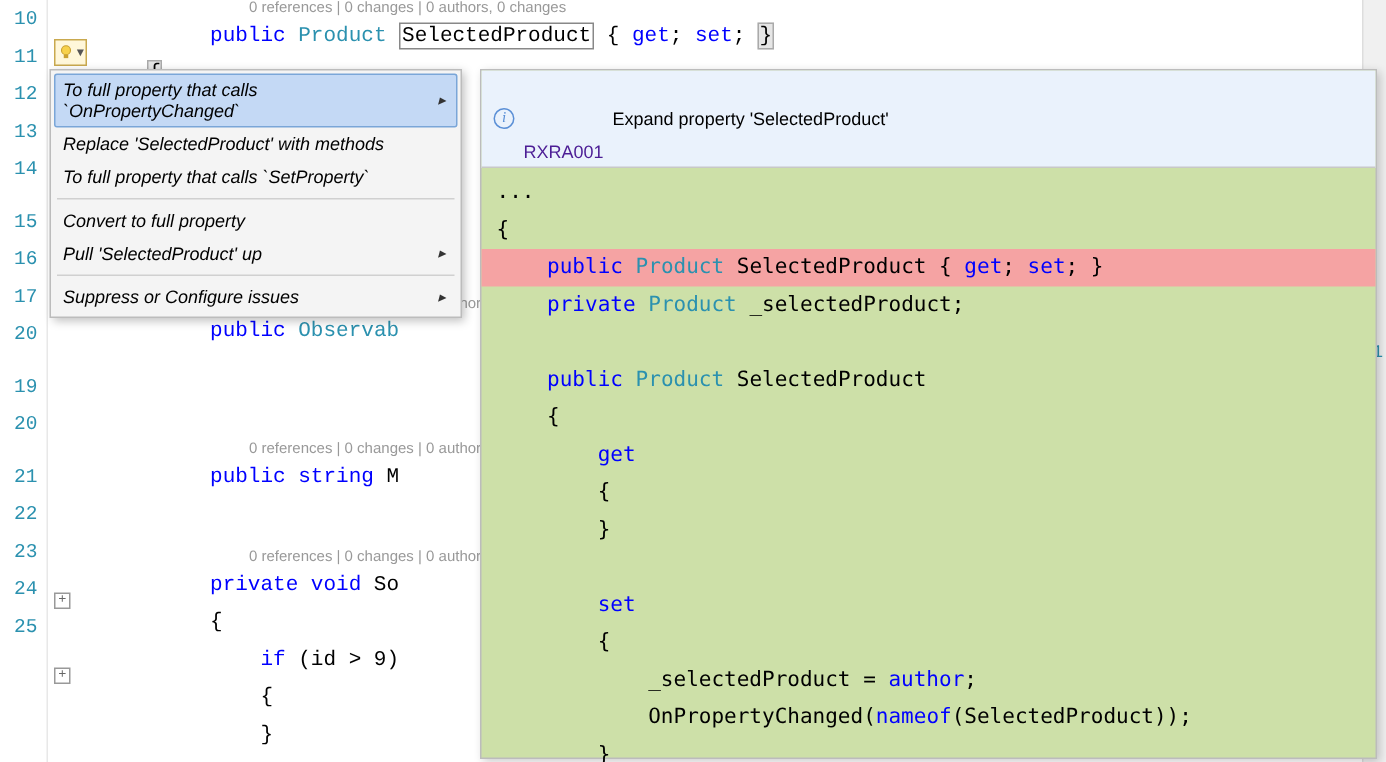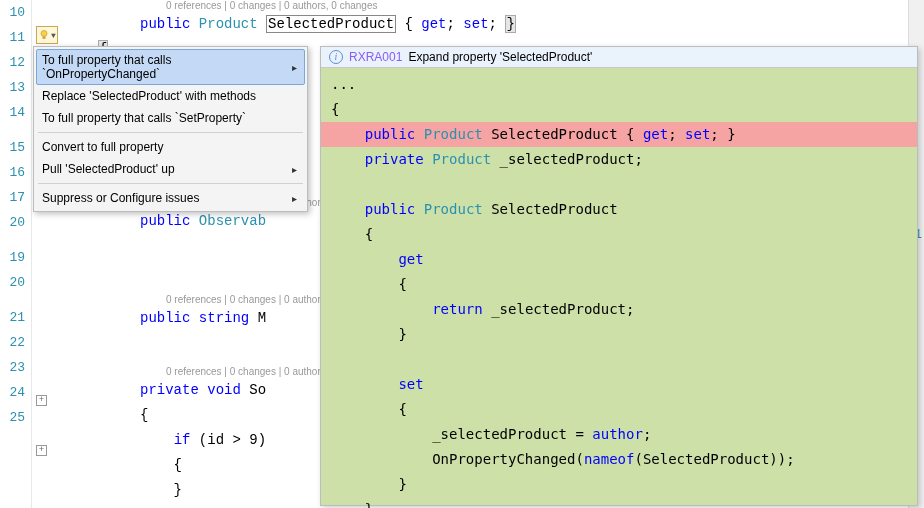--- a/index.html
+++ b/index.html
@@ -89,20 +89,21 @@
     left: 33px;
     top: 46px;
     width: 275px;
     background: #f4f4f4;
     border: 1px solid #bcbcbc;
     box-shadow: 2px 2px 6px rgba(0,0,0,0.25);
     z-index: 10;
     font-family: 'Segoe UI', sans-serif;
     font-size: 12px;
     padding: 2px;
+    font-style: italic;
   }
   .menu-item {
     display: flex;
     align-items: center;
     justify-content: space-between;
     padding: 4px 8px 4px 6px;
     color: #000;
     border-radius: 2px;
   }
   .menu-item.selected {
@@ -139,21 +140,21 @@
     display: flex;
     align-items: center;
     gap: 6px;
   }
   .preview-header .info-icon {
     width: 14px; height: 14px; border-radius: 50%;
     border: 1px solid #5a8fd6; color: #5a8fd6;
     font-size: 10px; line-height: 12px; text-align: center;
     font-style: italic; font-family: serif;
   }
-  .preview-header .code { color: #8b5cf6; }
+  .preview-header .code { color: #4c1d95; margin-top: 44px; }
   .preview-body {
     padding: 4px 0;
     font-size: 14px;
     line-height: 25px;
   }
   .preview-body .pline { white-space: pre; padding: 0 10px; height: 25px; }
   .preview-body .removed { background: #f5a3a3; }
   .preview-body .kw { color: #0000ff; }
   .preview-body .type { color: #2b91af; }
   .right-margin {
@@ -277,21 +278,20 @@
   <div class="preview-body" id="previewbody">
       <div class="pline">...</div>
       <div class="pline">{</div>
       <div class="pline removed"><span>    </span><span class="kw">public</span><span> </span><span class="type">Product</span><span> SelectedProduct { </span><span class="kw">get</span><span>; </span><span class="kw">set</span><span>; }</span></div>
       <div class="pline"><span>    </span><span class="kw">private</span><span> </span><span class="type">Product</span><span> _selectedProduct;</span></div>
       <div class="pline"></div>
       <div class="pline"><span>    </span><span class="kw">public</span><span> </span><span class="type">Product</span><span> SelectedProduct</span></div>
       <div class="pline">    {</div>
       <div class="pline"><span>        </span><span class="kw">get</span></div>
       <div class="pline">        {</div>
-      <div class="pline"><span>            </span><span class="kw">return</span><span> _selectedProduct;</span></div>
       <div class="pline">        }</div>
       <div class="pline"></div>
       <div class="pline"><span>        </span><span class="kw">set</span></div>
       <div class="pline">        {</div>
       <div class="pline"><span>            _selectedProduct = </span><span class="kw">author</span><span>;</span></div>
       <div class="pline"><span>            OnPropertyChanged(</span><span class="kw">nameof</span><span>(SelectedProduct));</span></div>
       <div class="pline">        }</div>
       <div class="pline">    }</div>
     </div>
 </div>

